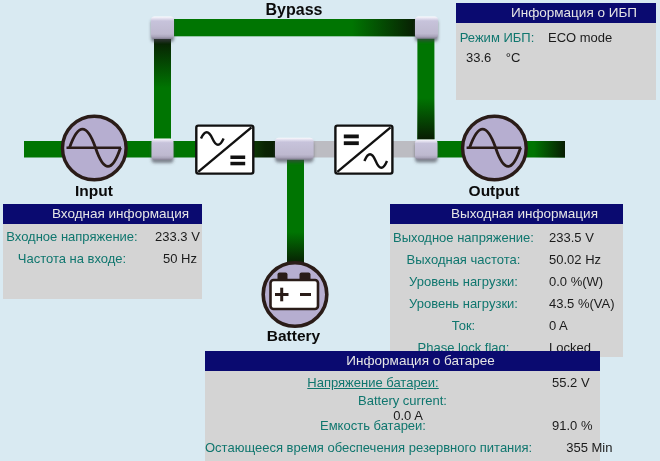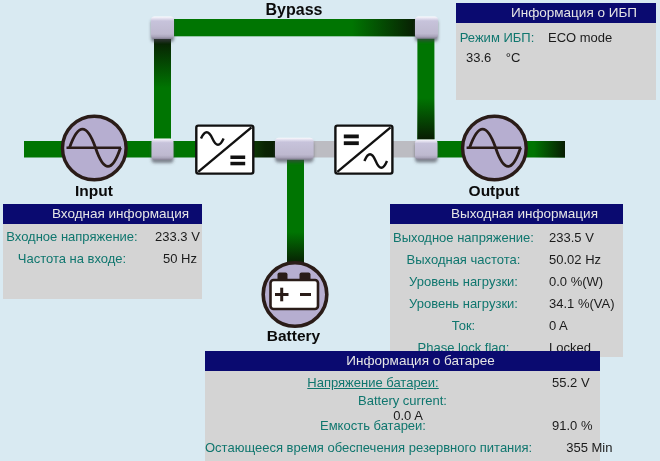--- a/index.html
+++ b/index.html
@@ -171,21 +171,21 @@
     <div class="row" style="height:22px;">
           <div class="lab" style="width:147px;">Выходная частота:</div>
           <div class="val" style="margin-left:12px;">50.02 Hz</div>
         </div>
     <div class="row" style="height:22px;">
           <div class="lab" style="width:147px;">Уровень нагрузки:</div>
           <div class="val" style="margin-left:12px;">0.0 %(W)</div>
         </div>
     <div class="row" style="height:22px;">
           <div class="lab" style="width:147px;">Уровень нагрузки:</div>
-          <div class="val" style="margin-left:12px;">34.1 %(VA)</div>
+          <div class="val" style="margin-left:12px;">43.5 %(VA)</div>
         </div>
     <div class="row" style="height:22px;">
           <div class="lab" style="width:147px;">Ток:</div>
           <div class="val" style="margin-left:12px;">0 A</div>
         </div>
     <div class="row" style="height:22px;">
           <div class="lab" style="width:147px;">Phase lock flag:</div>
           <div class="val" style="margin-left:12px;">Locked</div>
         </div>
   </div>

